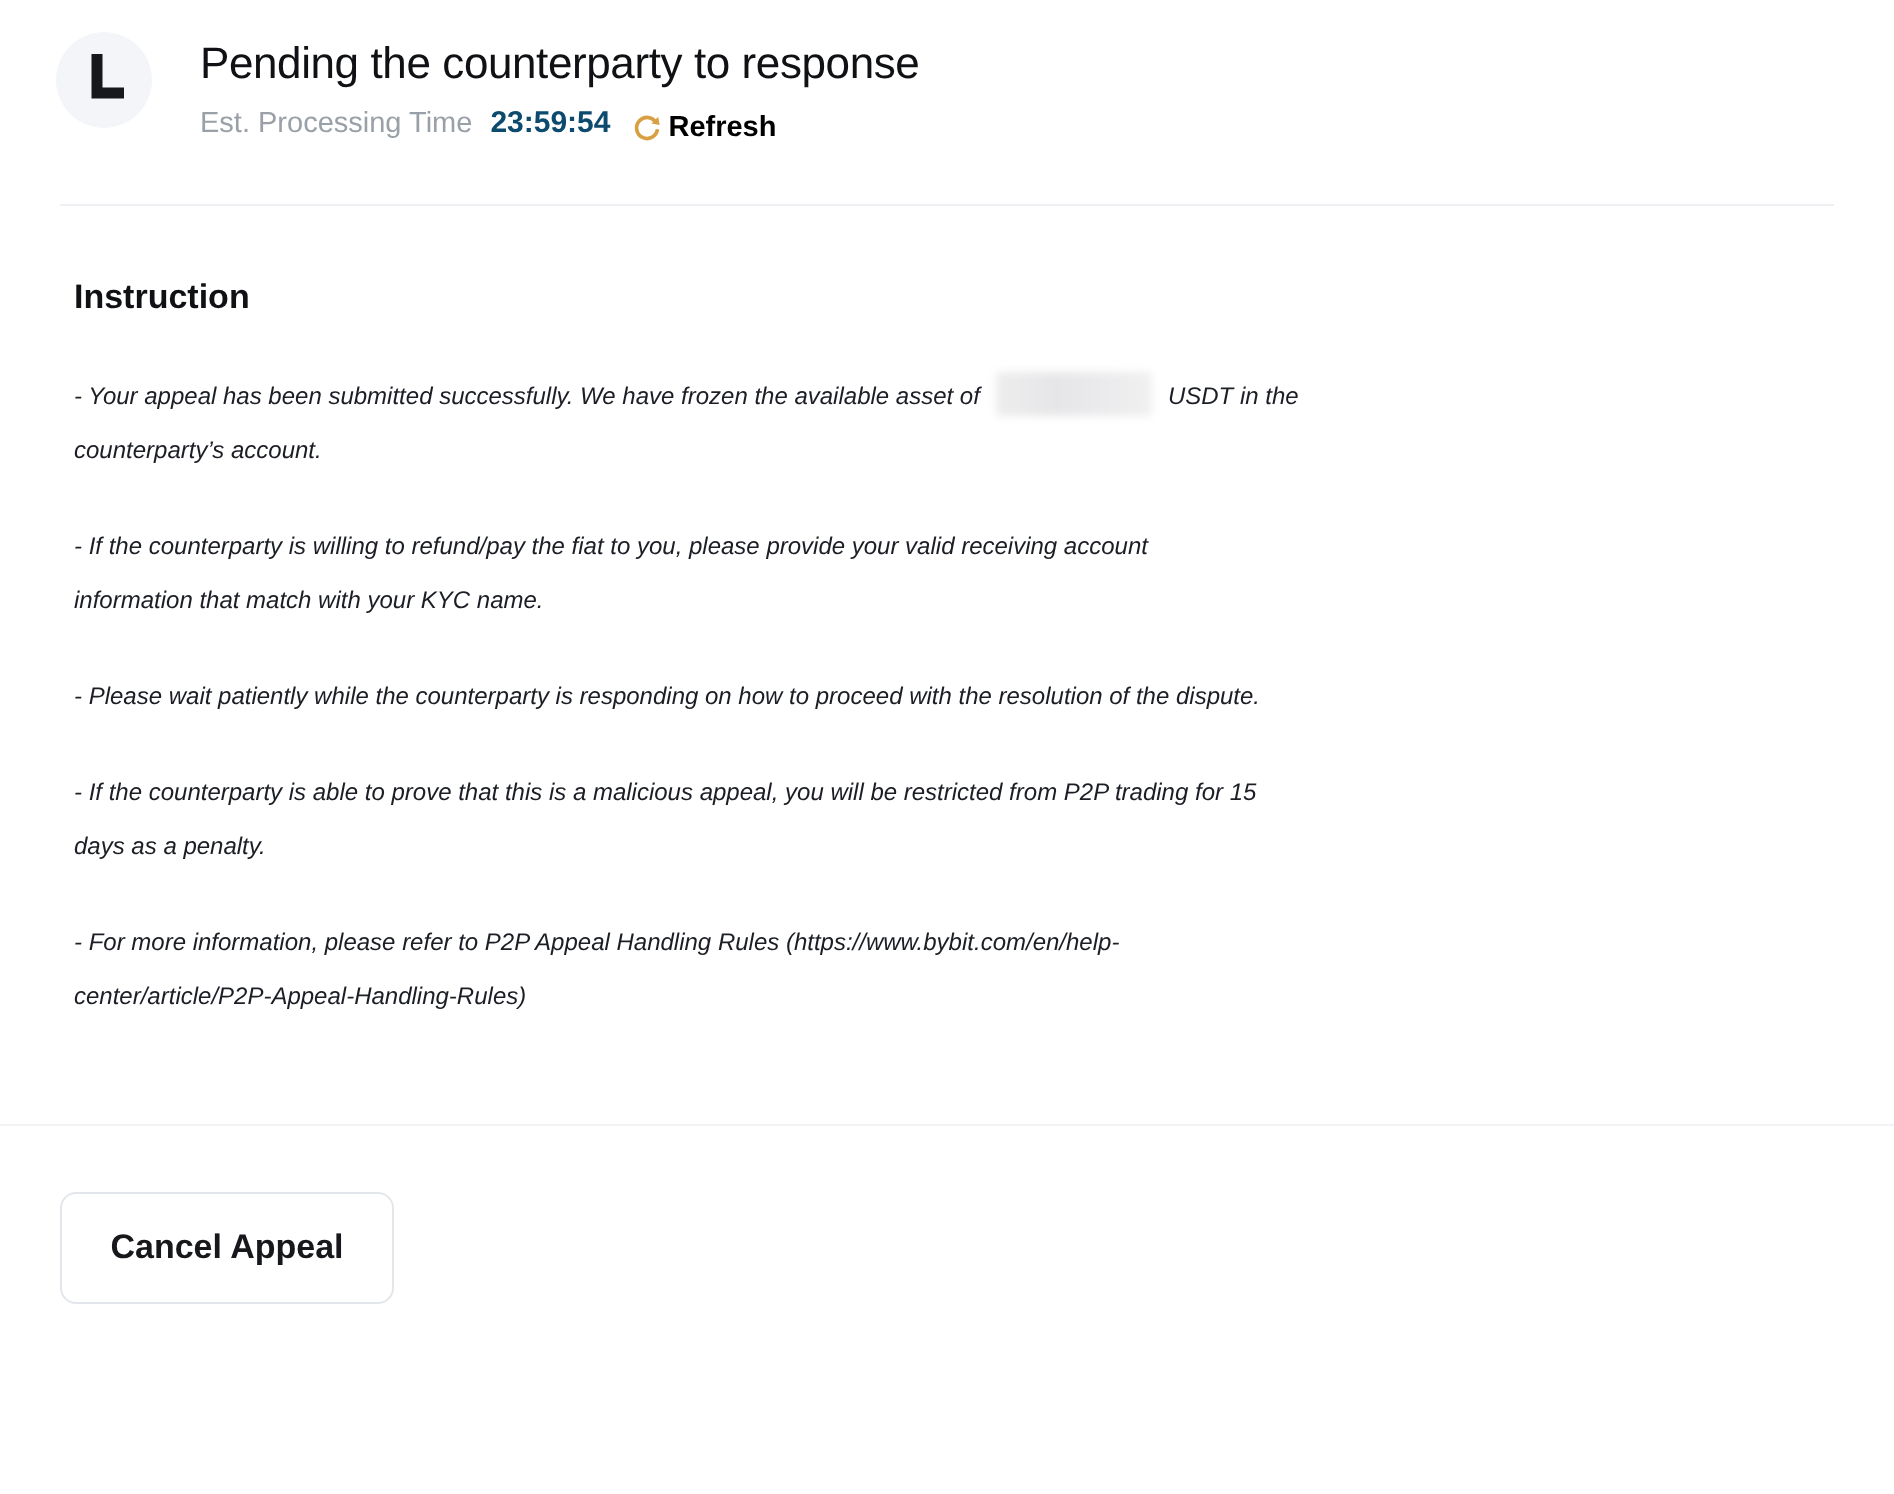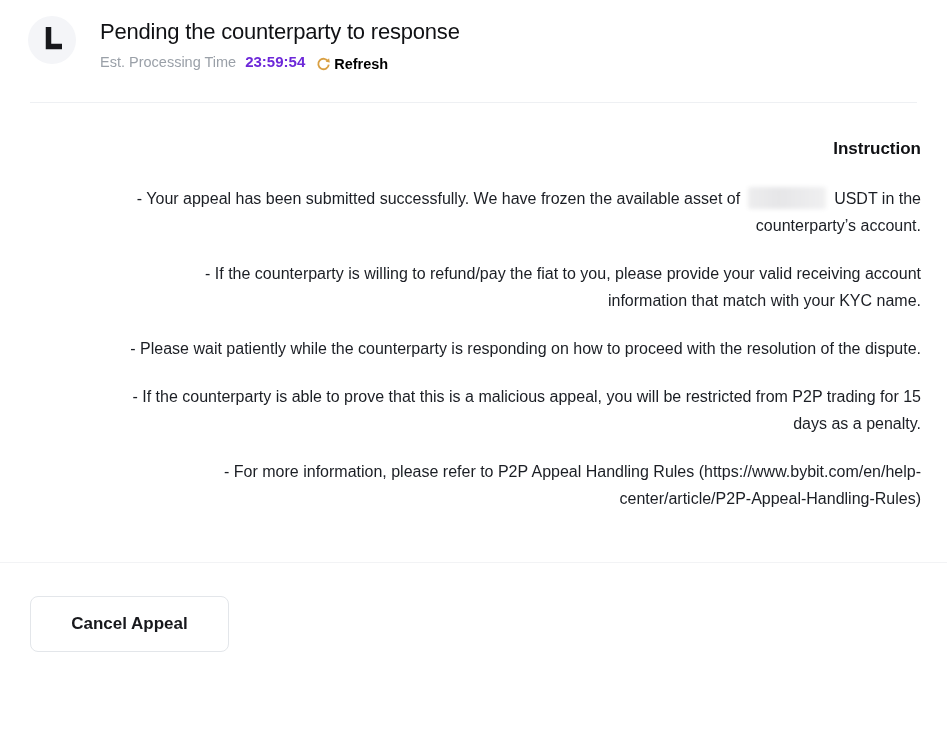--- a/index.html
+++ b/index.html
@@ -27,58 +27,58 @@
   .page-title {
     font-size: 22px; font-weight: 400; color: #101114;
     letter-spacing: -0.2px; line-height: 26px;
   }
   .subtitle-row {
     margin-top: 7px;
     display: flex; align-items: flex-end; gap: 9px;
     font-size: 14.5px; line-height: 20px;
   }
   .proc-label { color: #9aa0a8; }
-  .timer { color: #6d28d9; font-weight: 700; font-size: 15px; }
+  .timer { color: #0c4a6e; font-weight: 700; font-size: 15px; }
   .refresh {
     display: flex; align-items: center; gap: 3px;
     color: #000000; font-weight: 700; font-size: 14.5px;
     cursor: pointer; background: none; border: none;
     font-family: "Liberation Sans", sans-serif;
     padding: 0; margin-left: 2px;
   }
   .divider-top {
     margin: 30px 30px 0 30px;
     border-top: 1px solid #eef0f3;
   }
 
   
-  .content { padding: 36px 26px 0 37px; text-align: right; }
+  .content { padding: 36px 26px 0 37px; }
   .instruction-heading {
     font-size: 17px; font-weight: 700; color: #101114;
     line-height: 20px; margin-bottom: 26px;
   }
-  .para { margin-bottom: 21px; font-size: 16px; color: #1b1e24; }
+  .para { margin-bottom: 21px; font-size: 12px; color: #1b1e24; font-style: italic; }
   .pline { line-height: 27px; }
   .redacted {
     display: inline-block; vertical-align: middle;
     width: 78px; height: 22px; margin: 0 8px 3px 8px;
     background: linear-gradient(90deg, #ededee, #e6e6e8 40%, #f0f0f1);
     border-radius: 2px;
     filter: blur(2px);
   }
 
   
   .divider-bottom {
     margin-top: 50px;
     border-top: 1px solid #f2f3f5;
     width: 100%;
   }
   .footer { padding: 33px 30px 0 30px; }
   .cancel-btn {
-    width: 199px; height: 56px;
+    width: 167px; height: 56px;
     background: #ffffff;
     border: 1px solid #e3e6ea;
     border-radius: 8px;
     font-family: "Liberation Sans", sans-serif;
     font-size: 17px; font-weight: 700; color: #17181c;
     cursor: pointer;
   }
 </style>
 </head>
 <body>

